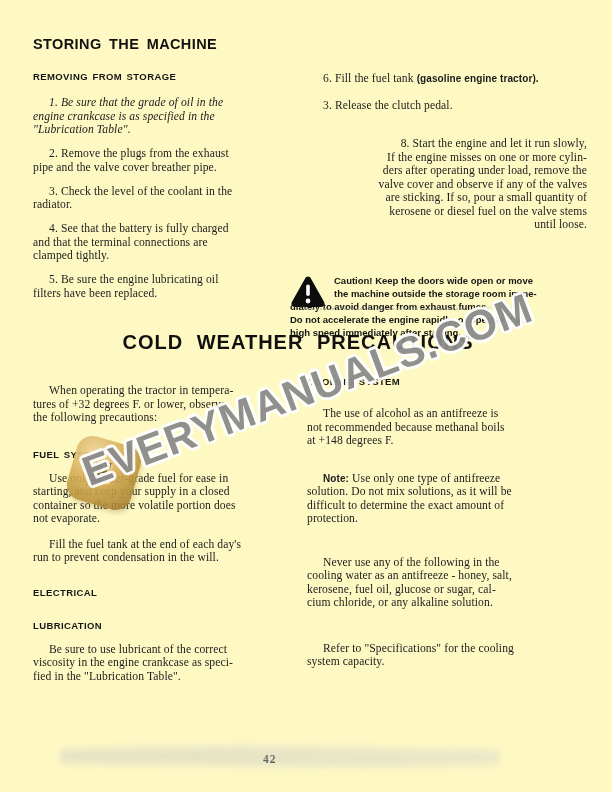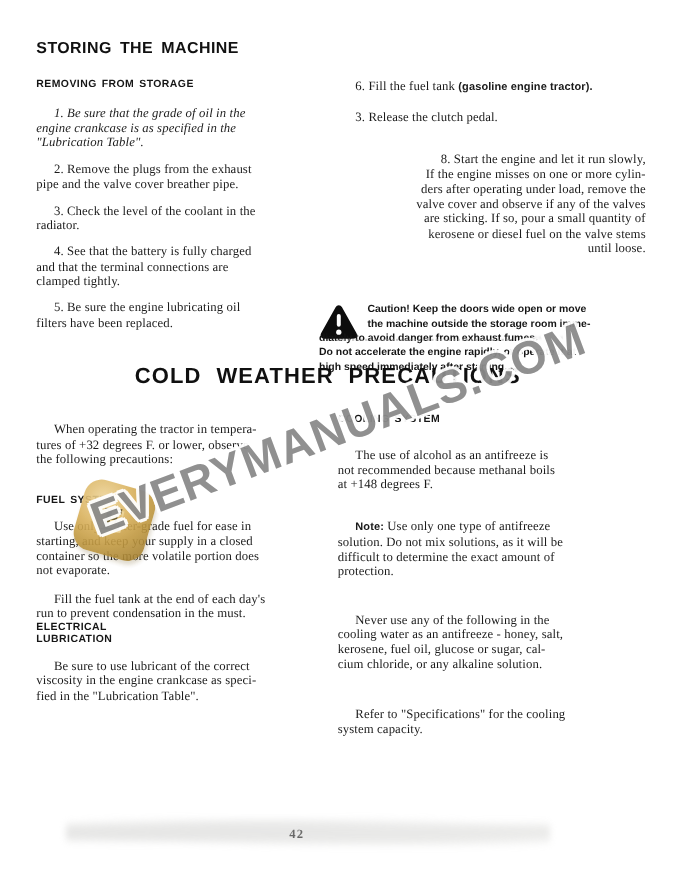--- a/index.html
+++ b/index.html
@@ -1,19 +1,19 @@
 <!DOCTYPE html>
 <html><head>
 <meta charset="utf-8">
 <style>
   html,body{margin:0;padding:0;background:#e8e8e8;}
   .page{
     position:relative;
     width:612px;height:792px;
-    background:#ffffff;
+    background:#fef9c3;
     overflow:hidden;
     font-family:"Liberation Serif", serif;
     color:#1b1b1b;
   }
   
   .h-main{
     font-family:"Liberation Sans", sans-serif;
     font-weight:bold;
     font-size:14.5px;
     letter-spacing:.4px;
@@ -50,21 +50,21 @@
   .col-right-1{left:307px;top:72px;width:280px;}
   .col-left-2{left:33px;top:384px;width:262px;}
   .col-right-2{left:307px;top:376px;width:280px;}
 
   .mt-head{margin-top:19px;}
   .mt-p{margin-top:10.5px;}
   .mt-p1{margin-top:14px;font-style:italic;}
   .mt-13{margin-top:13px;}
   .mt-25{margin-top:25px;text-align:right;}
   .mt-24{margin-top:24px;}
-  .mt-22{}
+  .mt-22{margin-top:22px;}
   .mt-12{margin-top:12px;}
   .mt-20{margin-top:20px;}
   .mt-30{margin-top:30px;}
   .mt-32{margin-top:32px;}
 
   
   .cold-title{
     position:absolute;top:331px;left:0;width:596px;
     text-align:center;
     font-family:"Liberation Sans", sans-serif;
@@ -211,21 +211,21 @@
   <div class="col col-left-2">
     <p class="body-p">When operating the tractor in tempera-
 tures of +32 degrees F. or lower, observe
 the following precautions:</p>
     <h2 class="h-sub mt-24">FUEL SYSTEM</h2>
     <p class="body-p mt-12">Use only winter-grade fuel for ease in
 starting, and keep your supply in a closed
 container so the more volatile portion does
 not evaporate.</p>
     <p class="body-p mt-12">Fill the fuel tank at the end of each day's
-run to prevent condensation in the must.</p>
+run to prevent condensation in the will.</p>
     <h2 class="h-sub mt-22">ELECTRICAL</h2>
     <h2 class="h-sub mt-22">LUBRICATION</h2>
     <p class="body-p mt-12">Be sure to use lubricant of the correct
 viscosity in the engine crankcase as speci-
 fied in the "Lubrication Table".</p>
   </div>
 
   <div class="col col-right-2">
     <h2 class="h-sub">COOLING SYSTEM</h2>
     <p class="body-p mt-20">The use of alcohol as an antifreeze is

